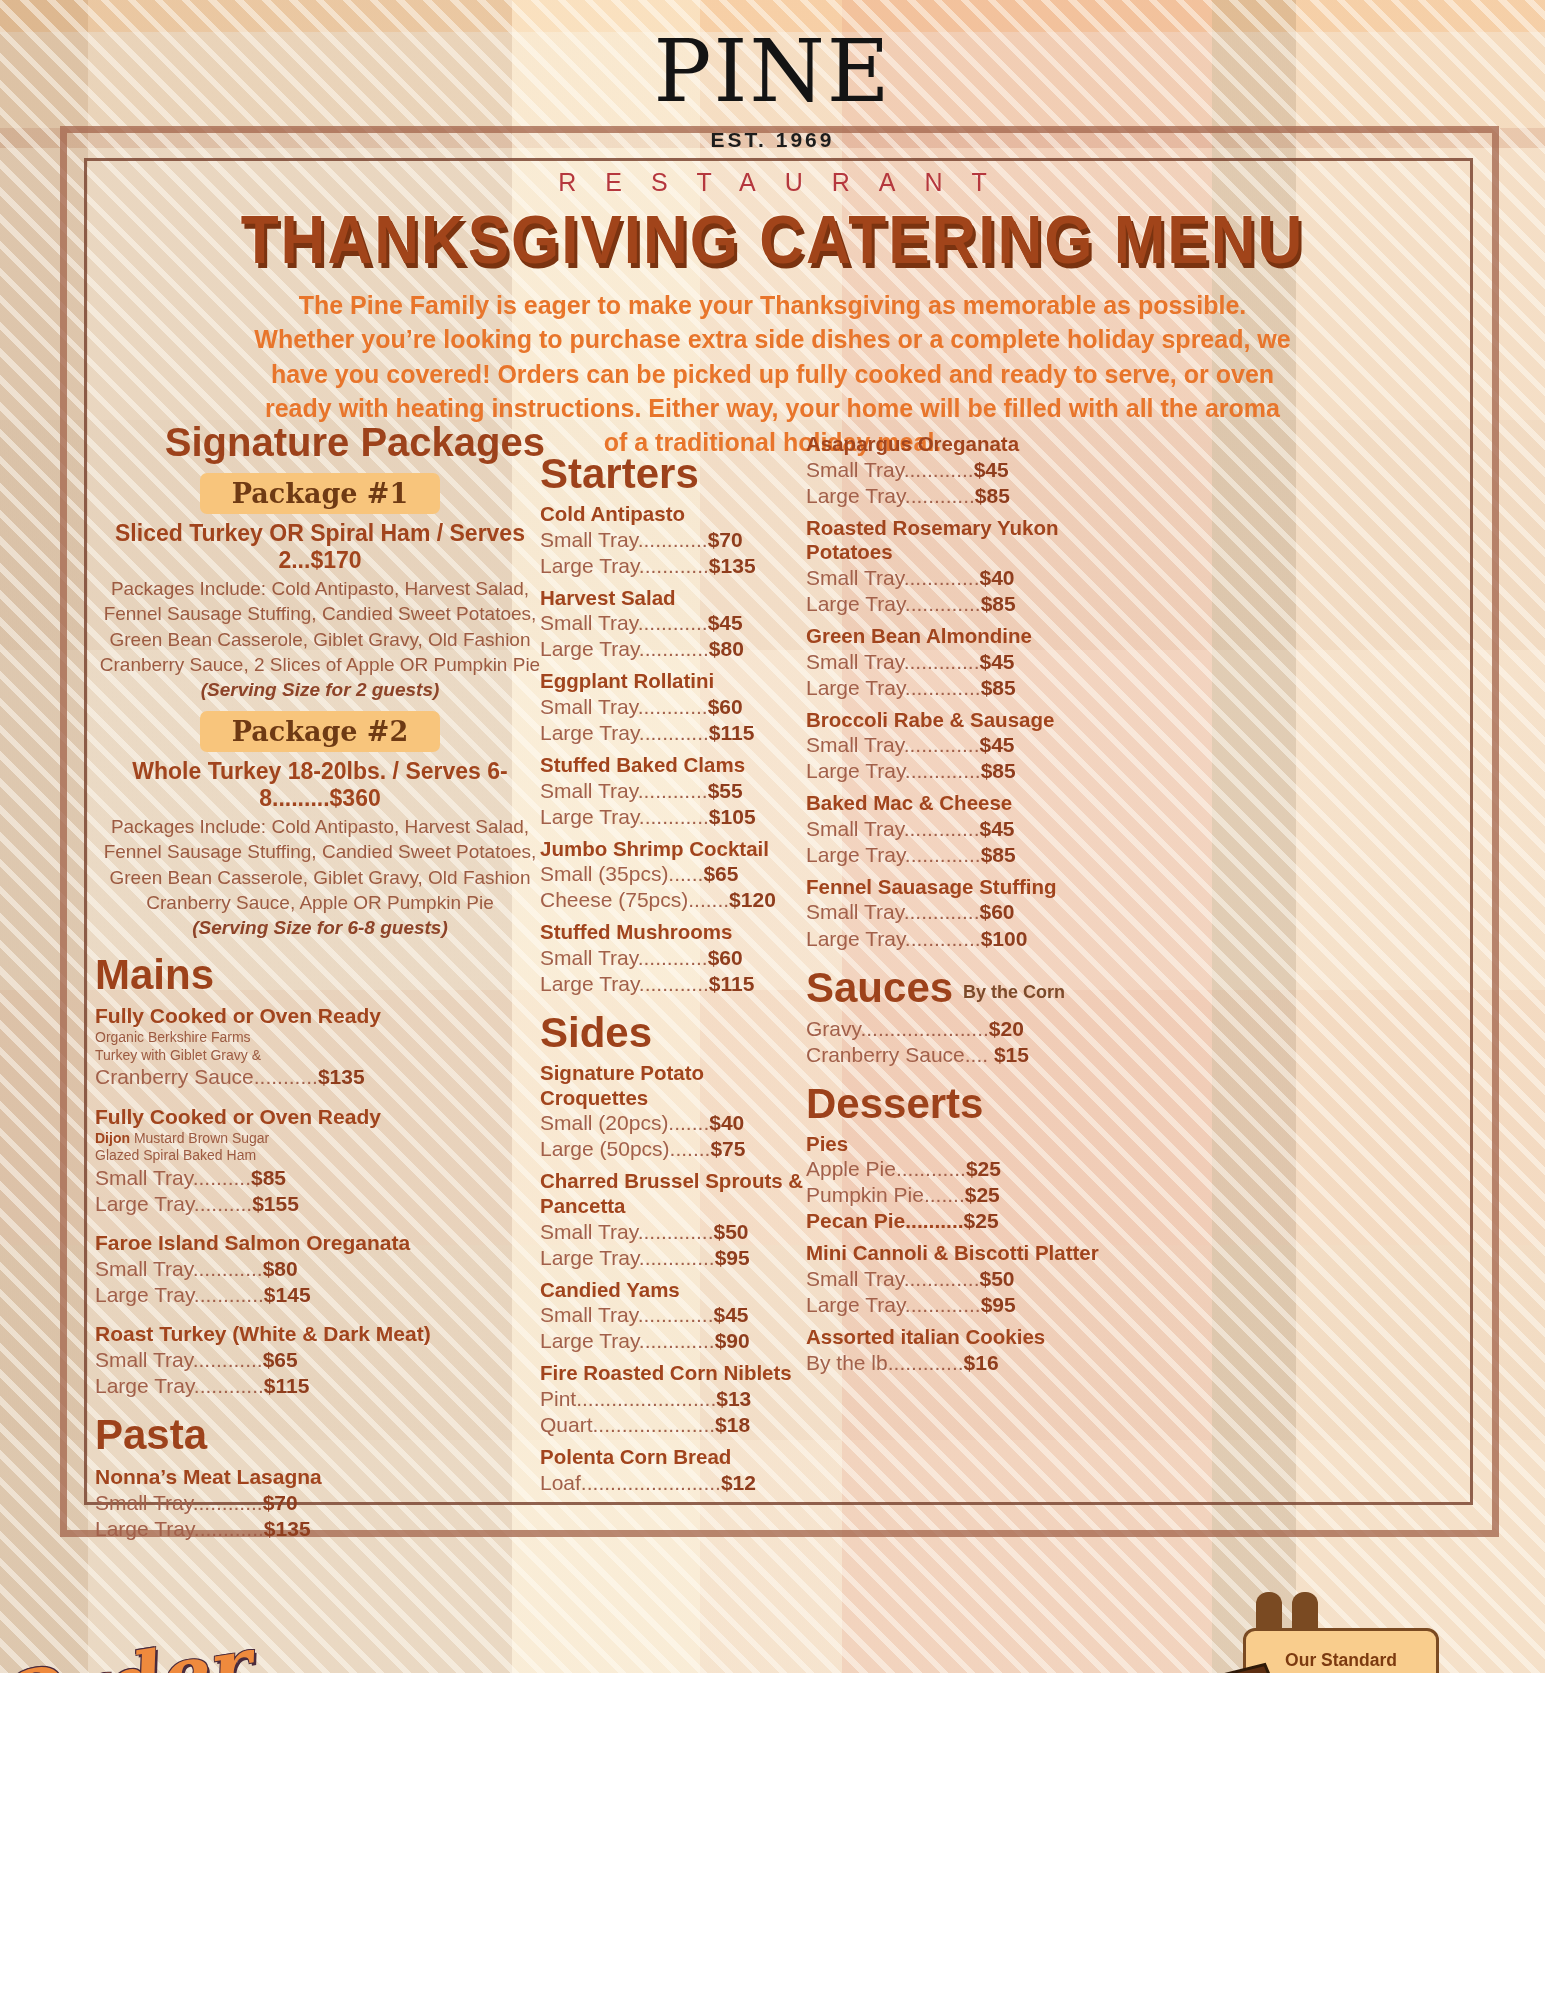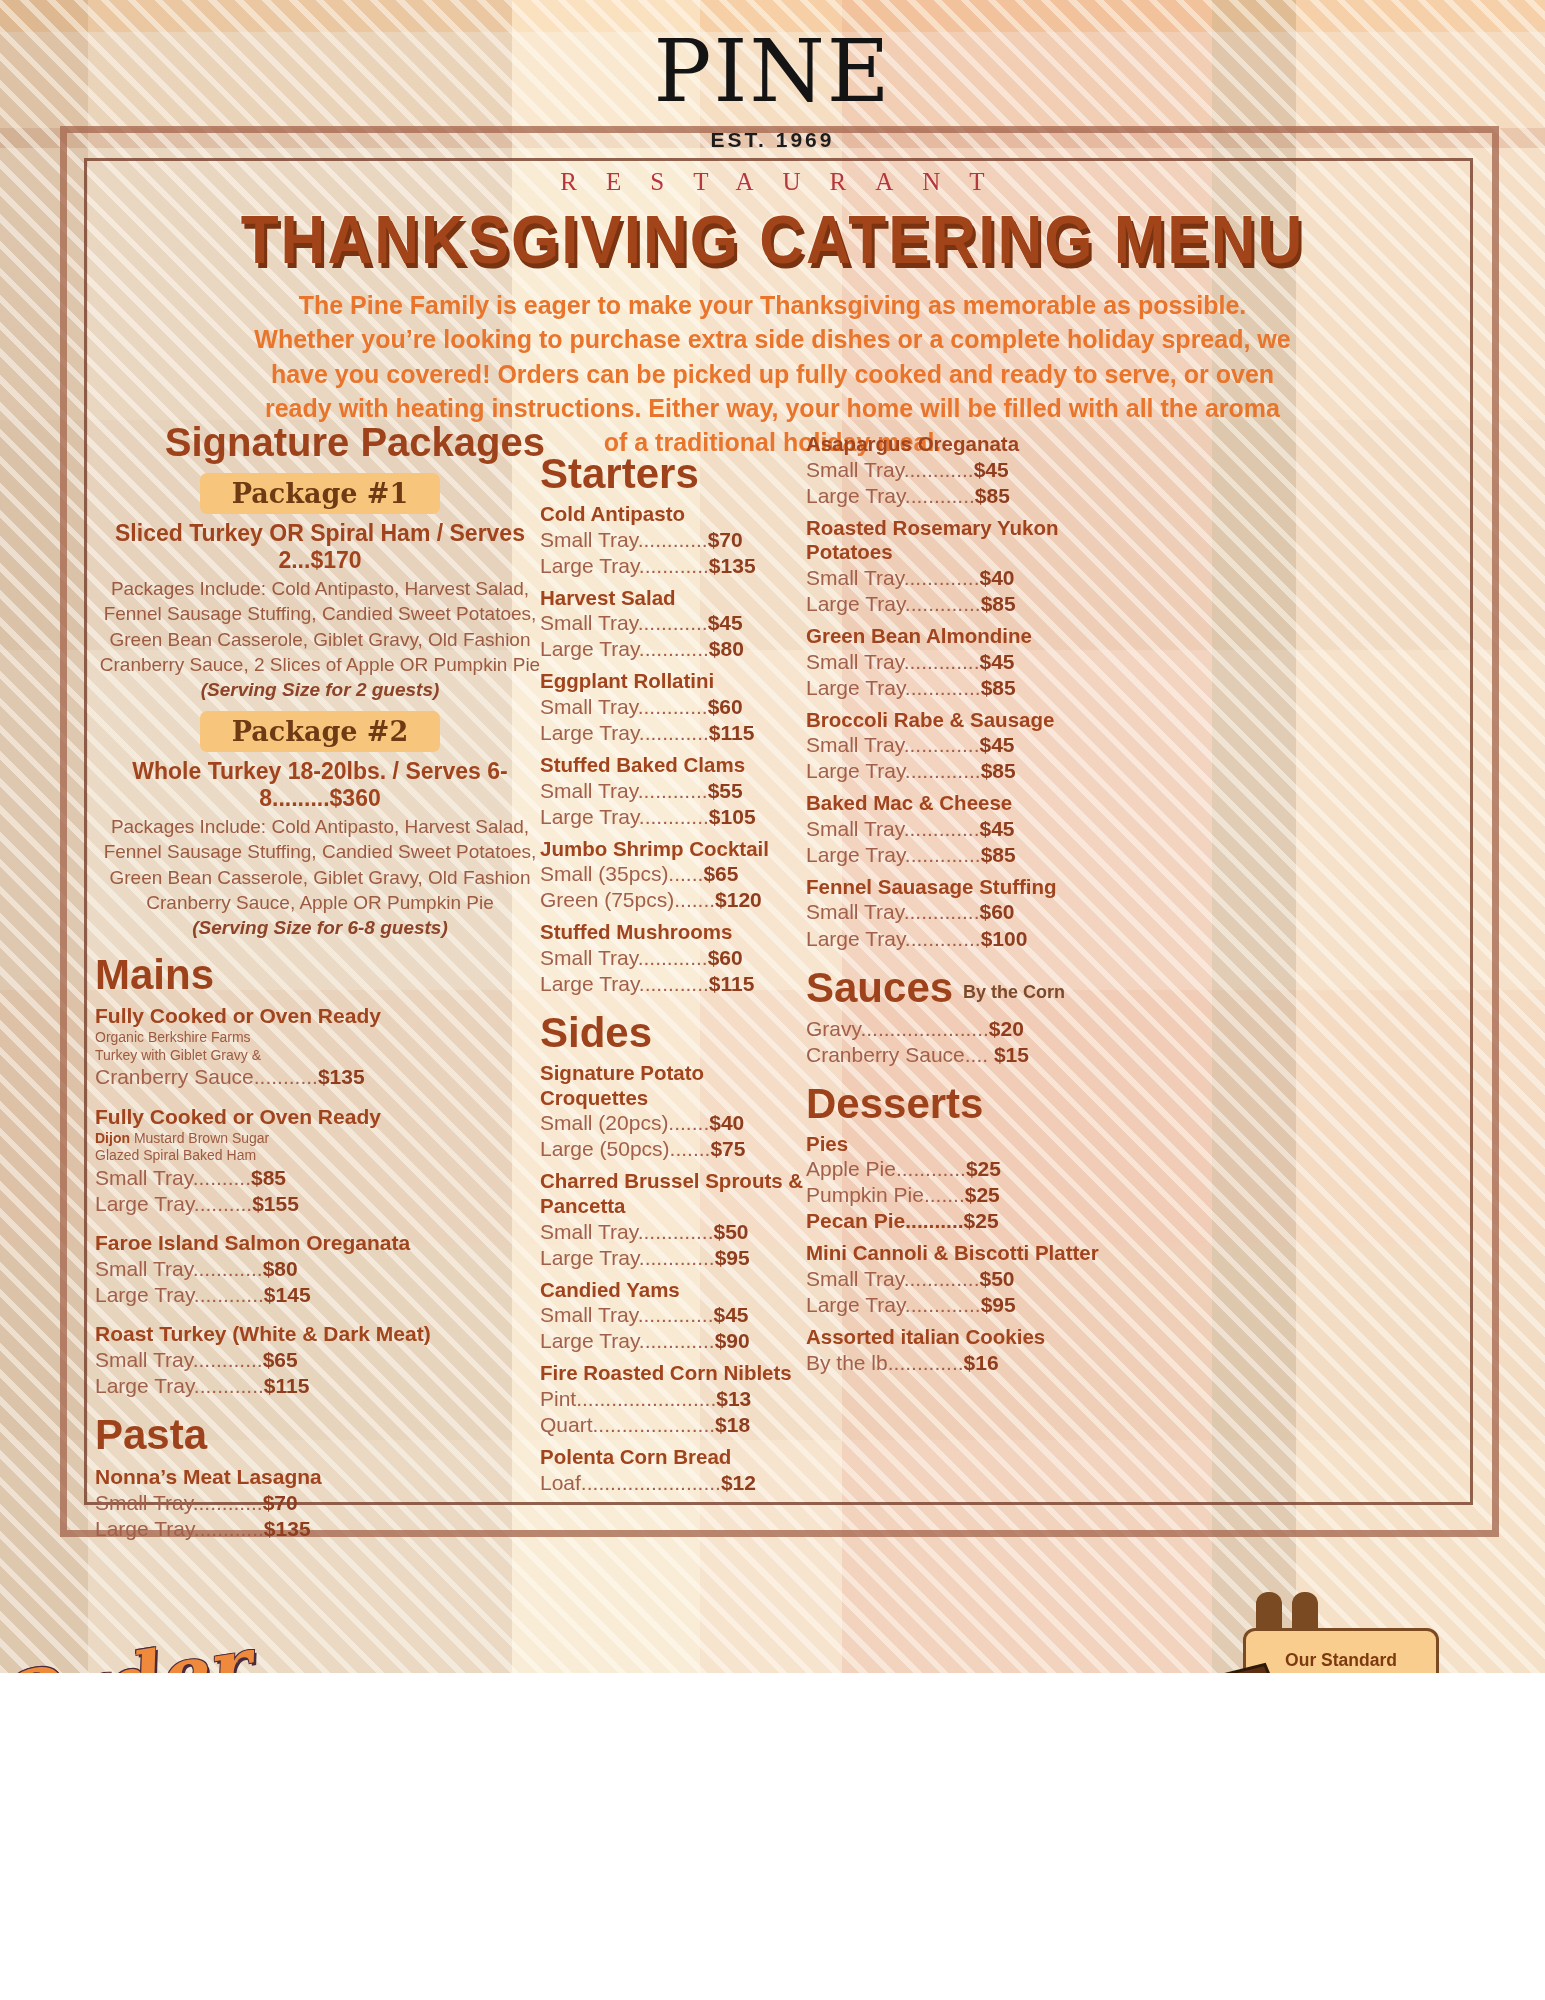--- a/index.html
+++ b/index.html
@@ -32,21 +32,21 @@
         rgba(240,220,196,.40) 1700px 1825px,
         rgba(205,158,128,.50) 1825px 1868px,
         rgba(246,231,210,.45) 1868px 100%);
   }
   .frame-outer{position:absolute;left:60px;right:46px;top:126px;bottom:136px;border:7px solid rgba(168,108,82,.8);z-index:1;pointer-events:none;}
   .frame-inner{position:absolute;left:84px;right:72px;top:158px;bottom:168px;border:3px solid rgba(125,72,52,.85);z-index:1;pointer-events:none;}
 
   .hdr{position:absolute;left:0;width:100%;text-align:center;z-index:3;}
   .logo{top:28px;font-family:"DejaVu Serif",serif;font-size:86px;color:#141414;letter-spacing:2px;line-height:1;}
   .est{top:128px;font-size:21px;font-weight:bold;color:#1c1c1c;letter-spacing:3px;}
-  .restaurant{top:168px;font-size:25px;color:#b5373d;letter-spacing:29px;text-indent:29px;font-family:Liberation Serif, serif;}
+  .restaurant{top:168px;font-size:25px;color:#b5373d;letter-spacing:29px;text-indent:29px;}
   .title{top:204px;font-size:62px;font-weight:800;color:#a1441a;letter-spacing:2px;transform:scaleY(1.1);
          text-shadow:3px 4px 0 #7a3310, -1px -1px 0 rgba(255,245,230,.6);white-space:nowrap;}
   .intro{top:288px;left:50%;transform:translateX(-50%);width:1040px;font-size:25px;font-weight:bold;color:#e8752b;line-height:1.37;z-index:3;position:absolute;text-align:center;}
 
   .col{position:absolute;z-index:3;}
   .col-left{left:95px;top:404px;width:450px;}
   .col-mid{left:540px;top:438px;width:272px;}
   .col-right{left:806px;top:432px;width:300px;}
 
   .sig-heading{margin:16px 0 6px 0;font-size:40px;color:#9d421b;text-align:right;font-weight:800;}
@@ -179,21 +179,21 @@
           <div class="price-line"><span class="lbl">Large Tray............</span><span class="prc">$115</span></div>
         </div>
         <div class="menu-item">
           <div class="item-name">Stuffed Baked Clams</div>
           <div class="price-line"><span class="lbl">Small Tray............</span><span class="prc">$55</span></div>
           <div class="price-line"><span class="lbl">Large Tray............</span><span class="prc">$105</span></div>
         </div>
         <div class="menu-item">
           <div class="item-name">Jumbo Shrimp Cocktail</div>
           <div class="price-line"><span class="lbl">Small (35pcs)......</span><span class="prc">$65</span></div>
-          <div class="price-line"><span class="lbl">Green (75pcs).......</span><span class="prc">$120</span></div>
+          <div class="price-line"><span class="lbl">Cheese (75pcs).......</span><span class="prc">$120</span></div>
         </div>
         <div class="menu-item">
           <div class="item-name">Stuffed Mushrooms</div>
           <div class="price-line"><span class="lbl">Small Tray............</span><span class="prc">$60</span></div>
           <div class="price-line"><span class="lbl">Large Tray............</span><span class="prc">$115</span></div>
         </div>
       </div>
     <div>
         <div class="menu-heading"><span>Sides</span></div>
         <div class="menu-item">

